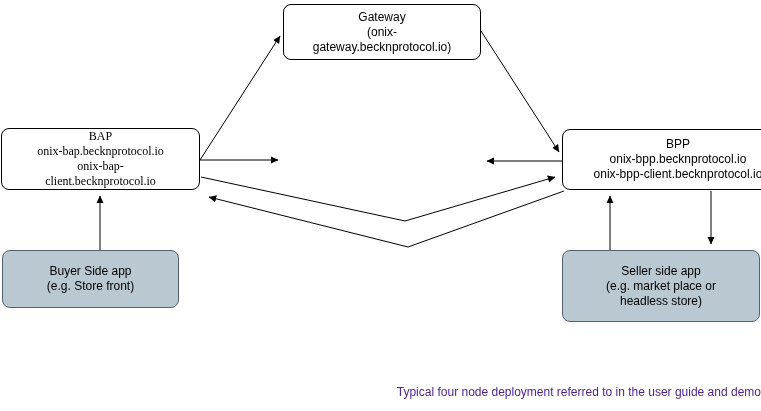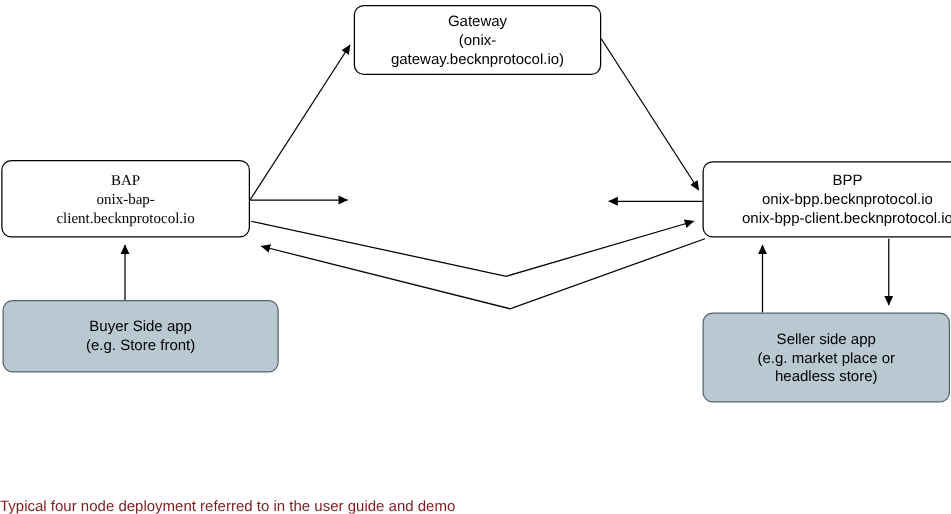--- a/index.html
+++ b/index.html
@@ -38,24 +38,24 @@
     padding: 2px 20px;
   }
   .node.app {
     background: #b9c8d1;
     border-color: #54636e;
   }
   .caption {
     position: absolute;
     left: 0;
     right: 0;
-    top: 398px;
-    text-align: left;
+    top: 385px;
+    text-align: right;
     font-size: 12px;
-    color: #7f1d1d;
+    color: #4c1d95;
   }
 </style>
 </head>
 <body>
 
 <div class="canvas">
 
   <svg class="wires" width="761" height="411" viewBox="0 0 761 411">
     <defs>
       <marker id="ah" viewBox="0 0 10 10" refX="8.5" refY="5" markerWidth="8.5" markerHeight="8.5" orient="auto">
@@ -75,31 +75,32 @@
     </g>
   </svg>
 
   <div class="node" style="left:283px; top:4px; width:198px; height:56px;">
     <div>Gateway</div>
     <div>(onix-gateway.becknprotocol.io)</div>
   </div>
 
   <div class="node" style="left:1px; top:128px; width:199px; height:62px;font-family:Liberation Serif, serif;">
     <div>BAP</div>
+    <div>onix-bap.becknprotocol.io</div>
     <div>onix-bap-client.becknprotocol.io</div>
   </div>
 
 
   <div class="node" style="left:562px; top:129px; width:232px; height:61px;">
     <div>BPP</div>
     <div>onix-bpp.becknprotocol.io</div>
     <div>onix-bpp-client.becknprotocol.io</div>
   </div>
 
-  <div class="node app" style="left:2px; top:240px; width:221px; height:58px;">
+  <div class="node app" style="left:2px; top:250px; width:177px; height:58px;">
     <div>Buyer Side app</div>
     <div>(e.g. Store front)</div>
   </div>
 
   <div class="node app" style="left:562px; top:250px; width:198px; height:72px;align-items:center;">
     <div>Seller side app</div>
     <div>(e.g. market place or headless store)</div>
   </div>
 
   <div class="caption">Typical four node deployment referred to in the user guide and demo</div>

